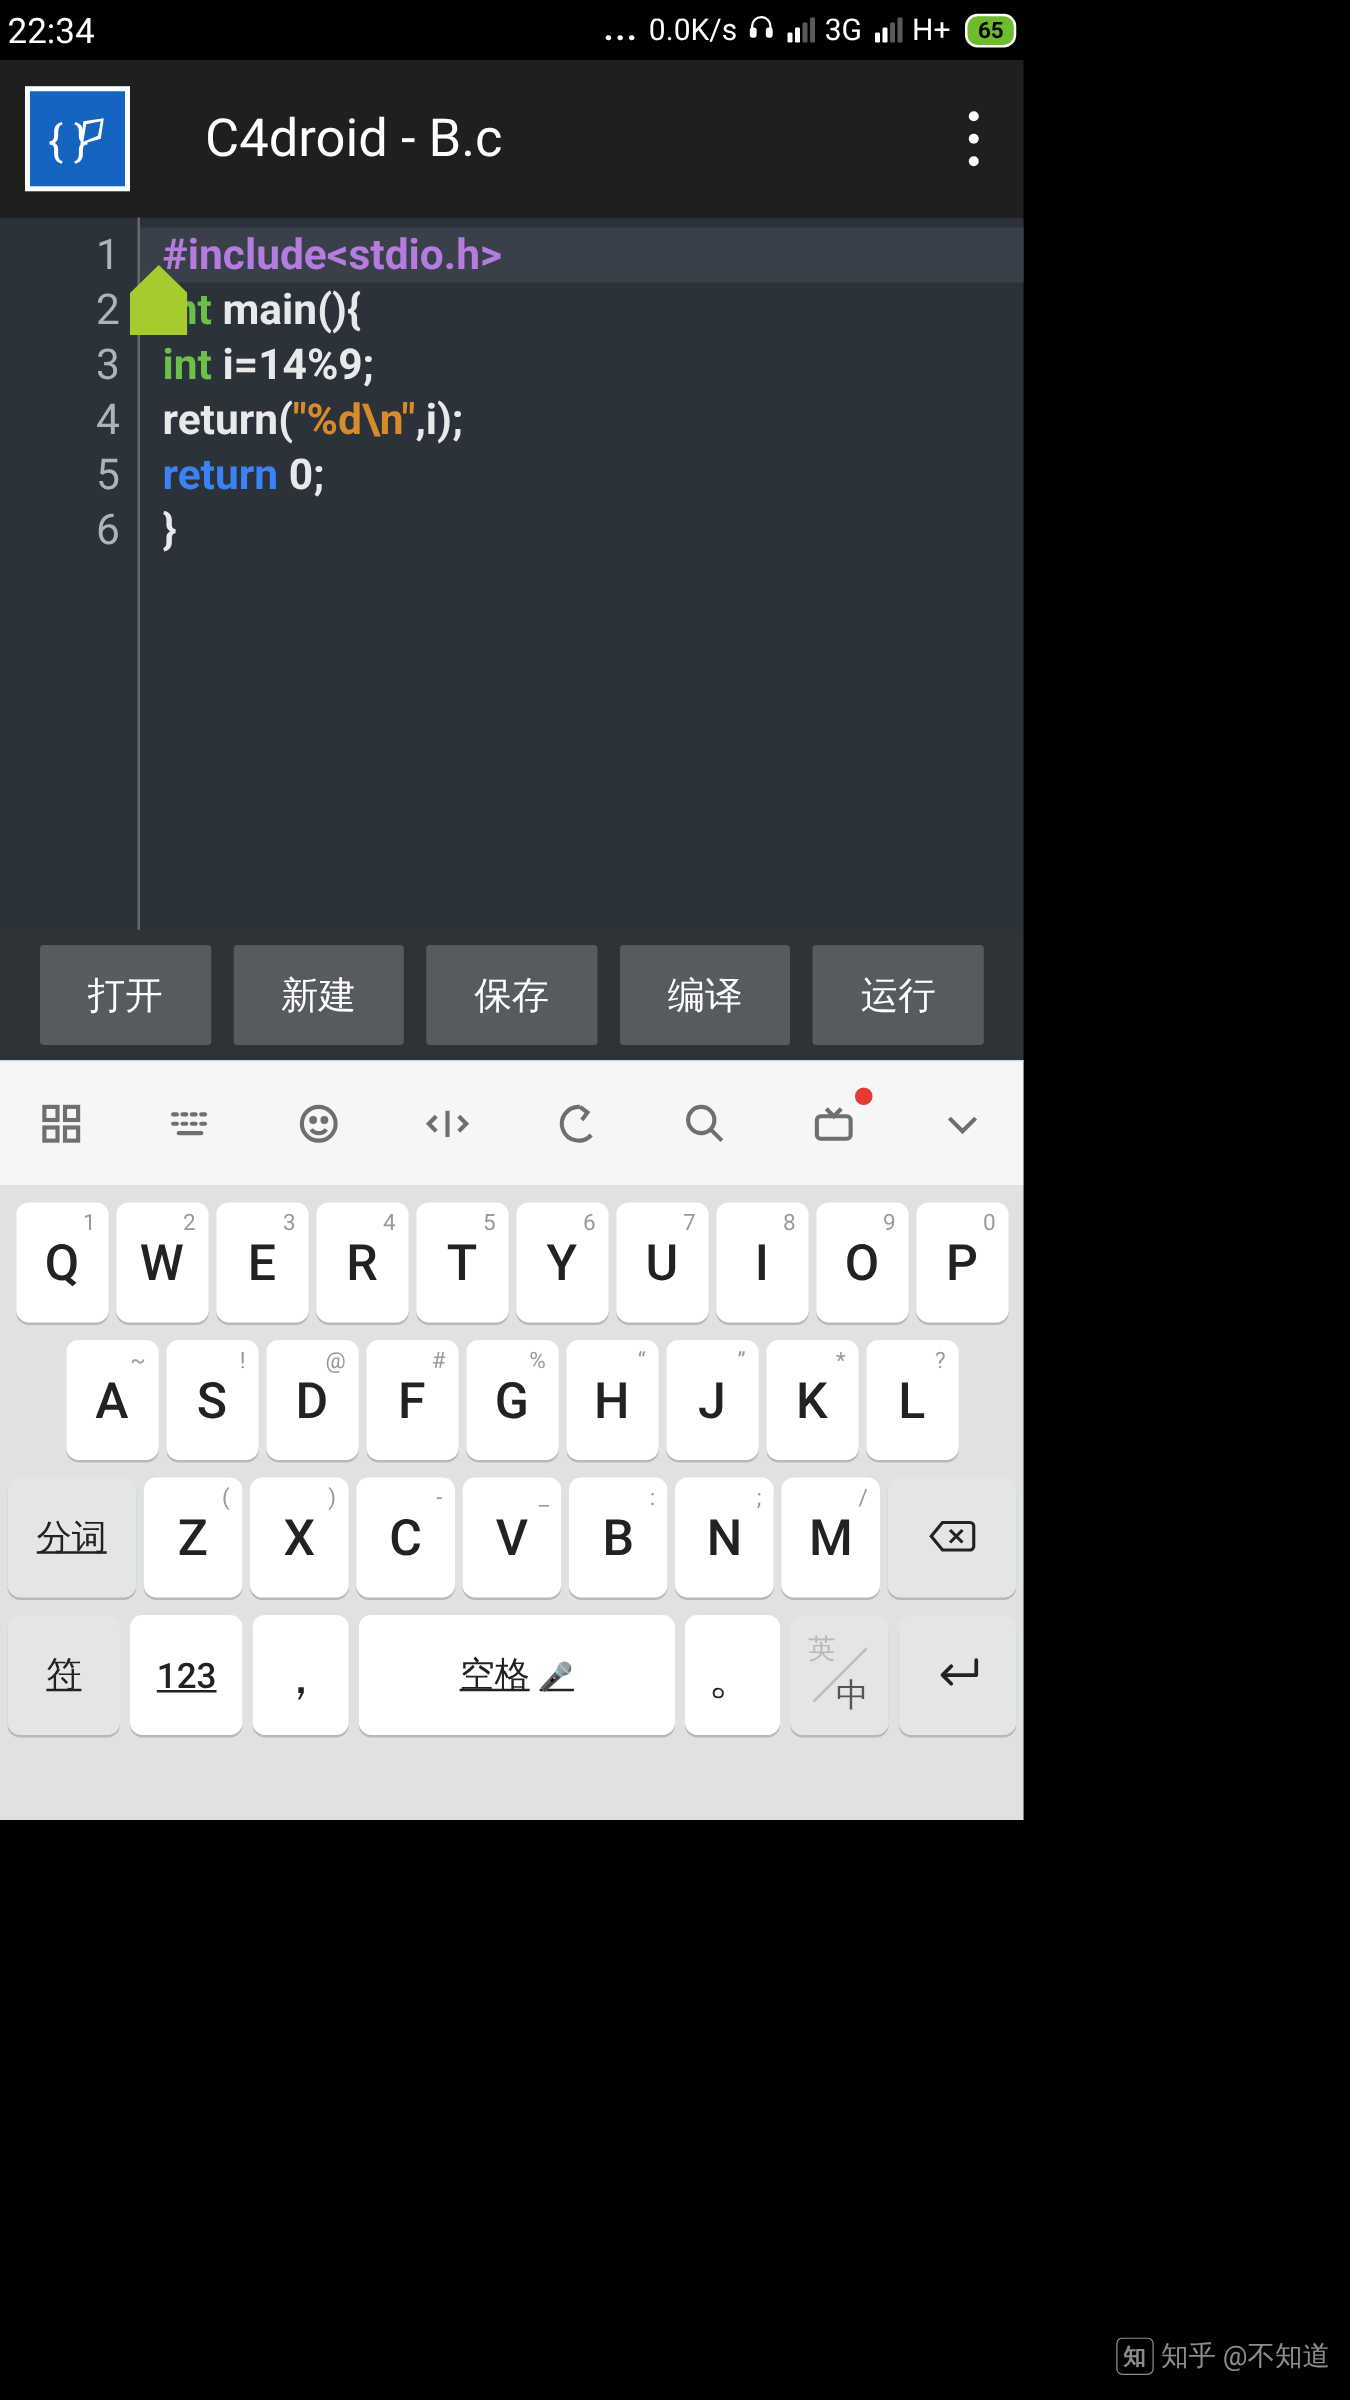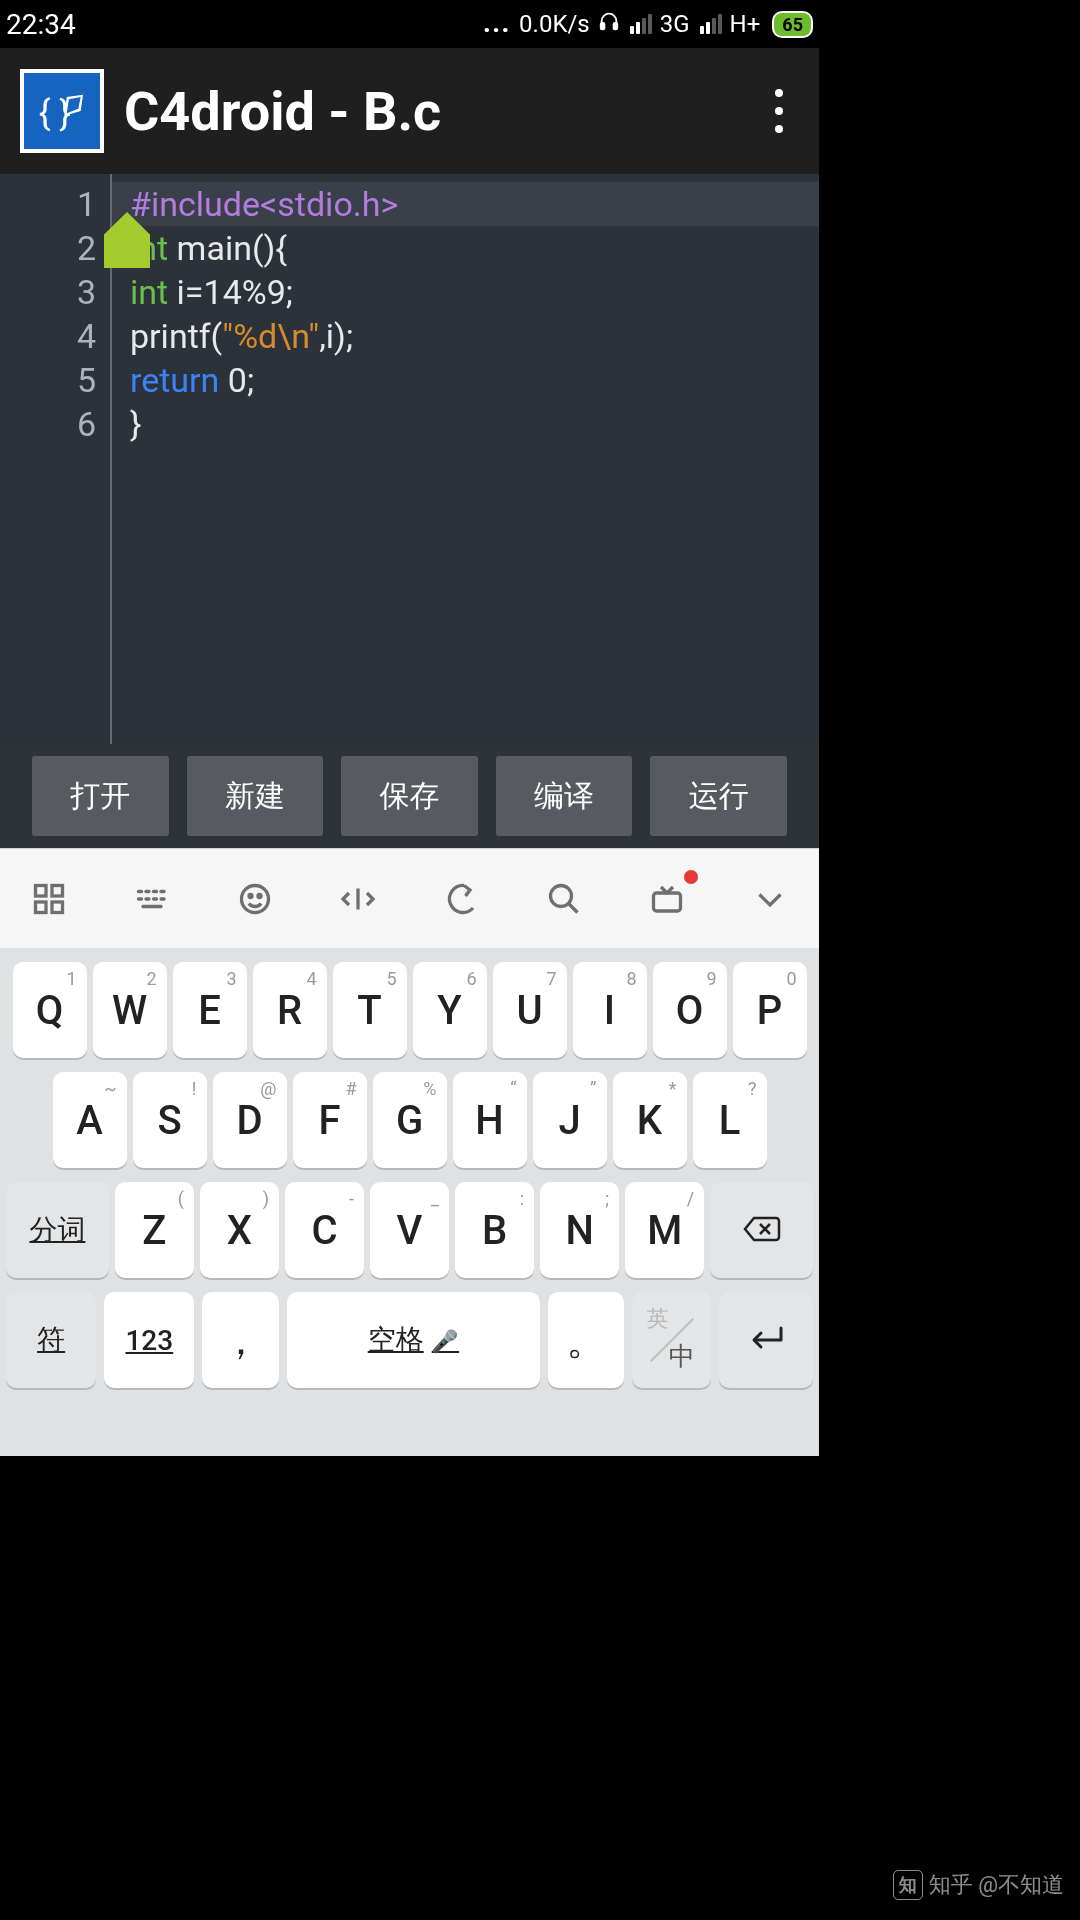--- a/index.html
+++ b/index.html
@@ -31,35 +31,35 @@
   .app-bar {
     height: 126px; background: #1f1f1f; color: #fff;
     display: flex; align-items: center; padding: 0 20px;
   }
   .app-icon {
     width: 84px; height: 84px; background: #1565c0; border: 4px solid #fff;
     display: flex; align-items: center; justify-content: center; margin-right: 20px;
     box-shadow: inset 0 0 0 3px #1565c0;
   }
   .app-icon svg { width: 56px; height: 56px; }
-  .app-title { font-size: 54px; font-weight: 700; }
+  .app-title { font-size: 42px; font-weight: 400; margin-left: 40px; }
   .app-bar .spacer { flex: 1; }
   .more-menu { width: 40px; display: flex; flex-direction: column; align-items: center; gap: 10px; }
   .more-menu span { width: 8px; height: 8px; border-radius: 50%; background: #fff; }
 
   
   .editor {
     height: 570px; background: #2c323a; display: flex; font-size: 34px; position: relative;
     font-family: Menlo, Consolas, "DejaVu Sans Mono", monospace;
   }
   .gutter {
     width: 112px; text-align: right; color: #aeb3b9; padding: 8px 14px 0 0;
     border-right: 2px solid #646971; line-height: 44px;
   }
-  .code { padding: 8px 0 0 18px; color: #e7e9eb; line-height: 44px; position: relative; flex: 1; }
+  .code { padding: 8px 0 0 18px; color: #e7e9eb; line-height: 44px; position: relative; flex: 1; font-weight: bold; }
   .code-line { white-space: pre; }
   .code-line.hl { background: #3a4049; margin-left: -18px; padding-left: 18px; }
   .kw-pre { color: #b57ce0; }
   .kw-type { color: #6cc04a; }
   .kw-ret { color: #3b82f6; }
   .str { color: #d78b2a; }
   .cursor-handle {
     position: absolute; top: 38px; left: -8px; width: 46px; height: 56px;
   }
   .cursor-handle::before {
@@ -190,21 +190,21 @@
     <div>3</div>
     <div>4</div>
     <div>5</div>
     <div>6</div>
   </div>
   <div class="code">
     <span class="cursor-handle"></span>
     <div class="code-line hl"><span class="kw-pre">#include&lt;stdio.h&gt;</span></div>
     <div class="code-line"><span class="kw-type">int</span><span> main(){</span></div>
     <div class="code-line"><span class="kw-type">int</span><span> i=14%9;</span></div>
-    <div class="code-line"><span>printf(</span><span class="str">"%d\n"</span><span>,i);</span></div>
+    <div class="code-line"><span>return(</span><span class="str">"%d\n"</span><span>,i);</span></div>
     <div class="code-line"><span class="kw-ret">return</span><span> 0;</span></div>
     <div class="code-line"><span>}</span></div>
   </div>
 </div>
 
 <div class="action-bar">
   <div class="action-btn">
       <span>打开</span>
     </div>
   <div class="action-btn">

